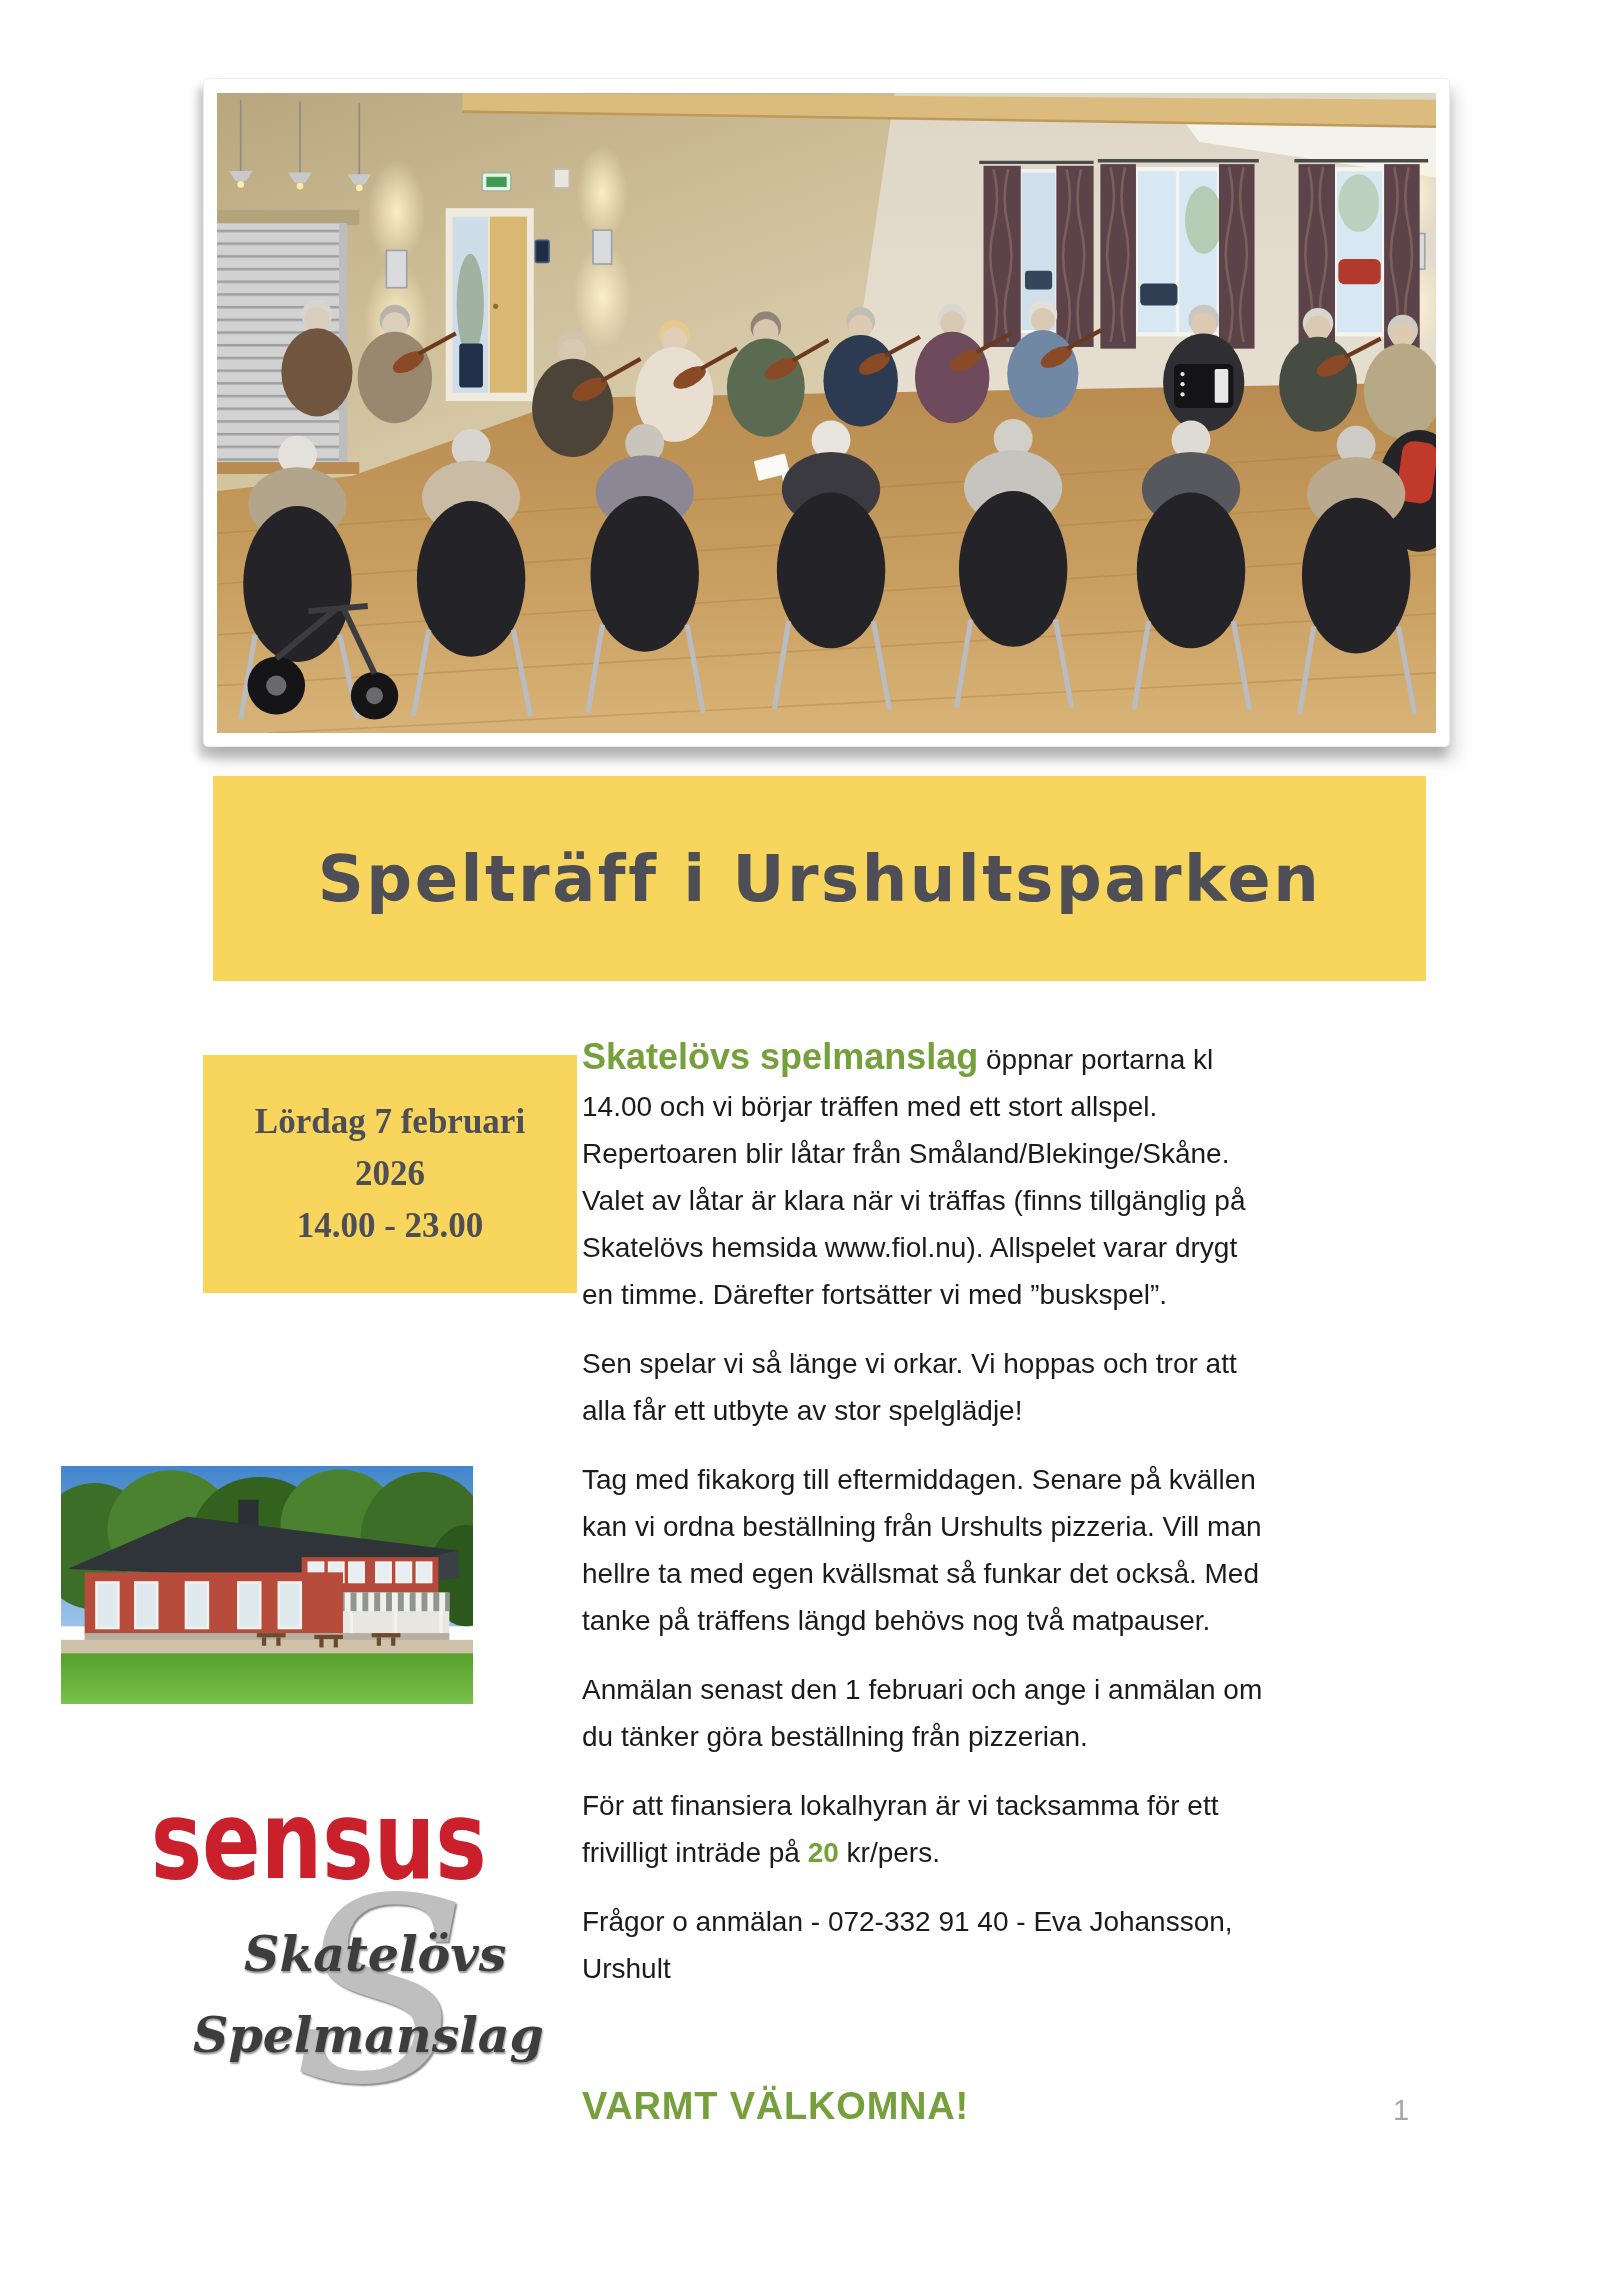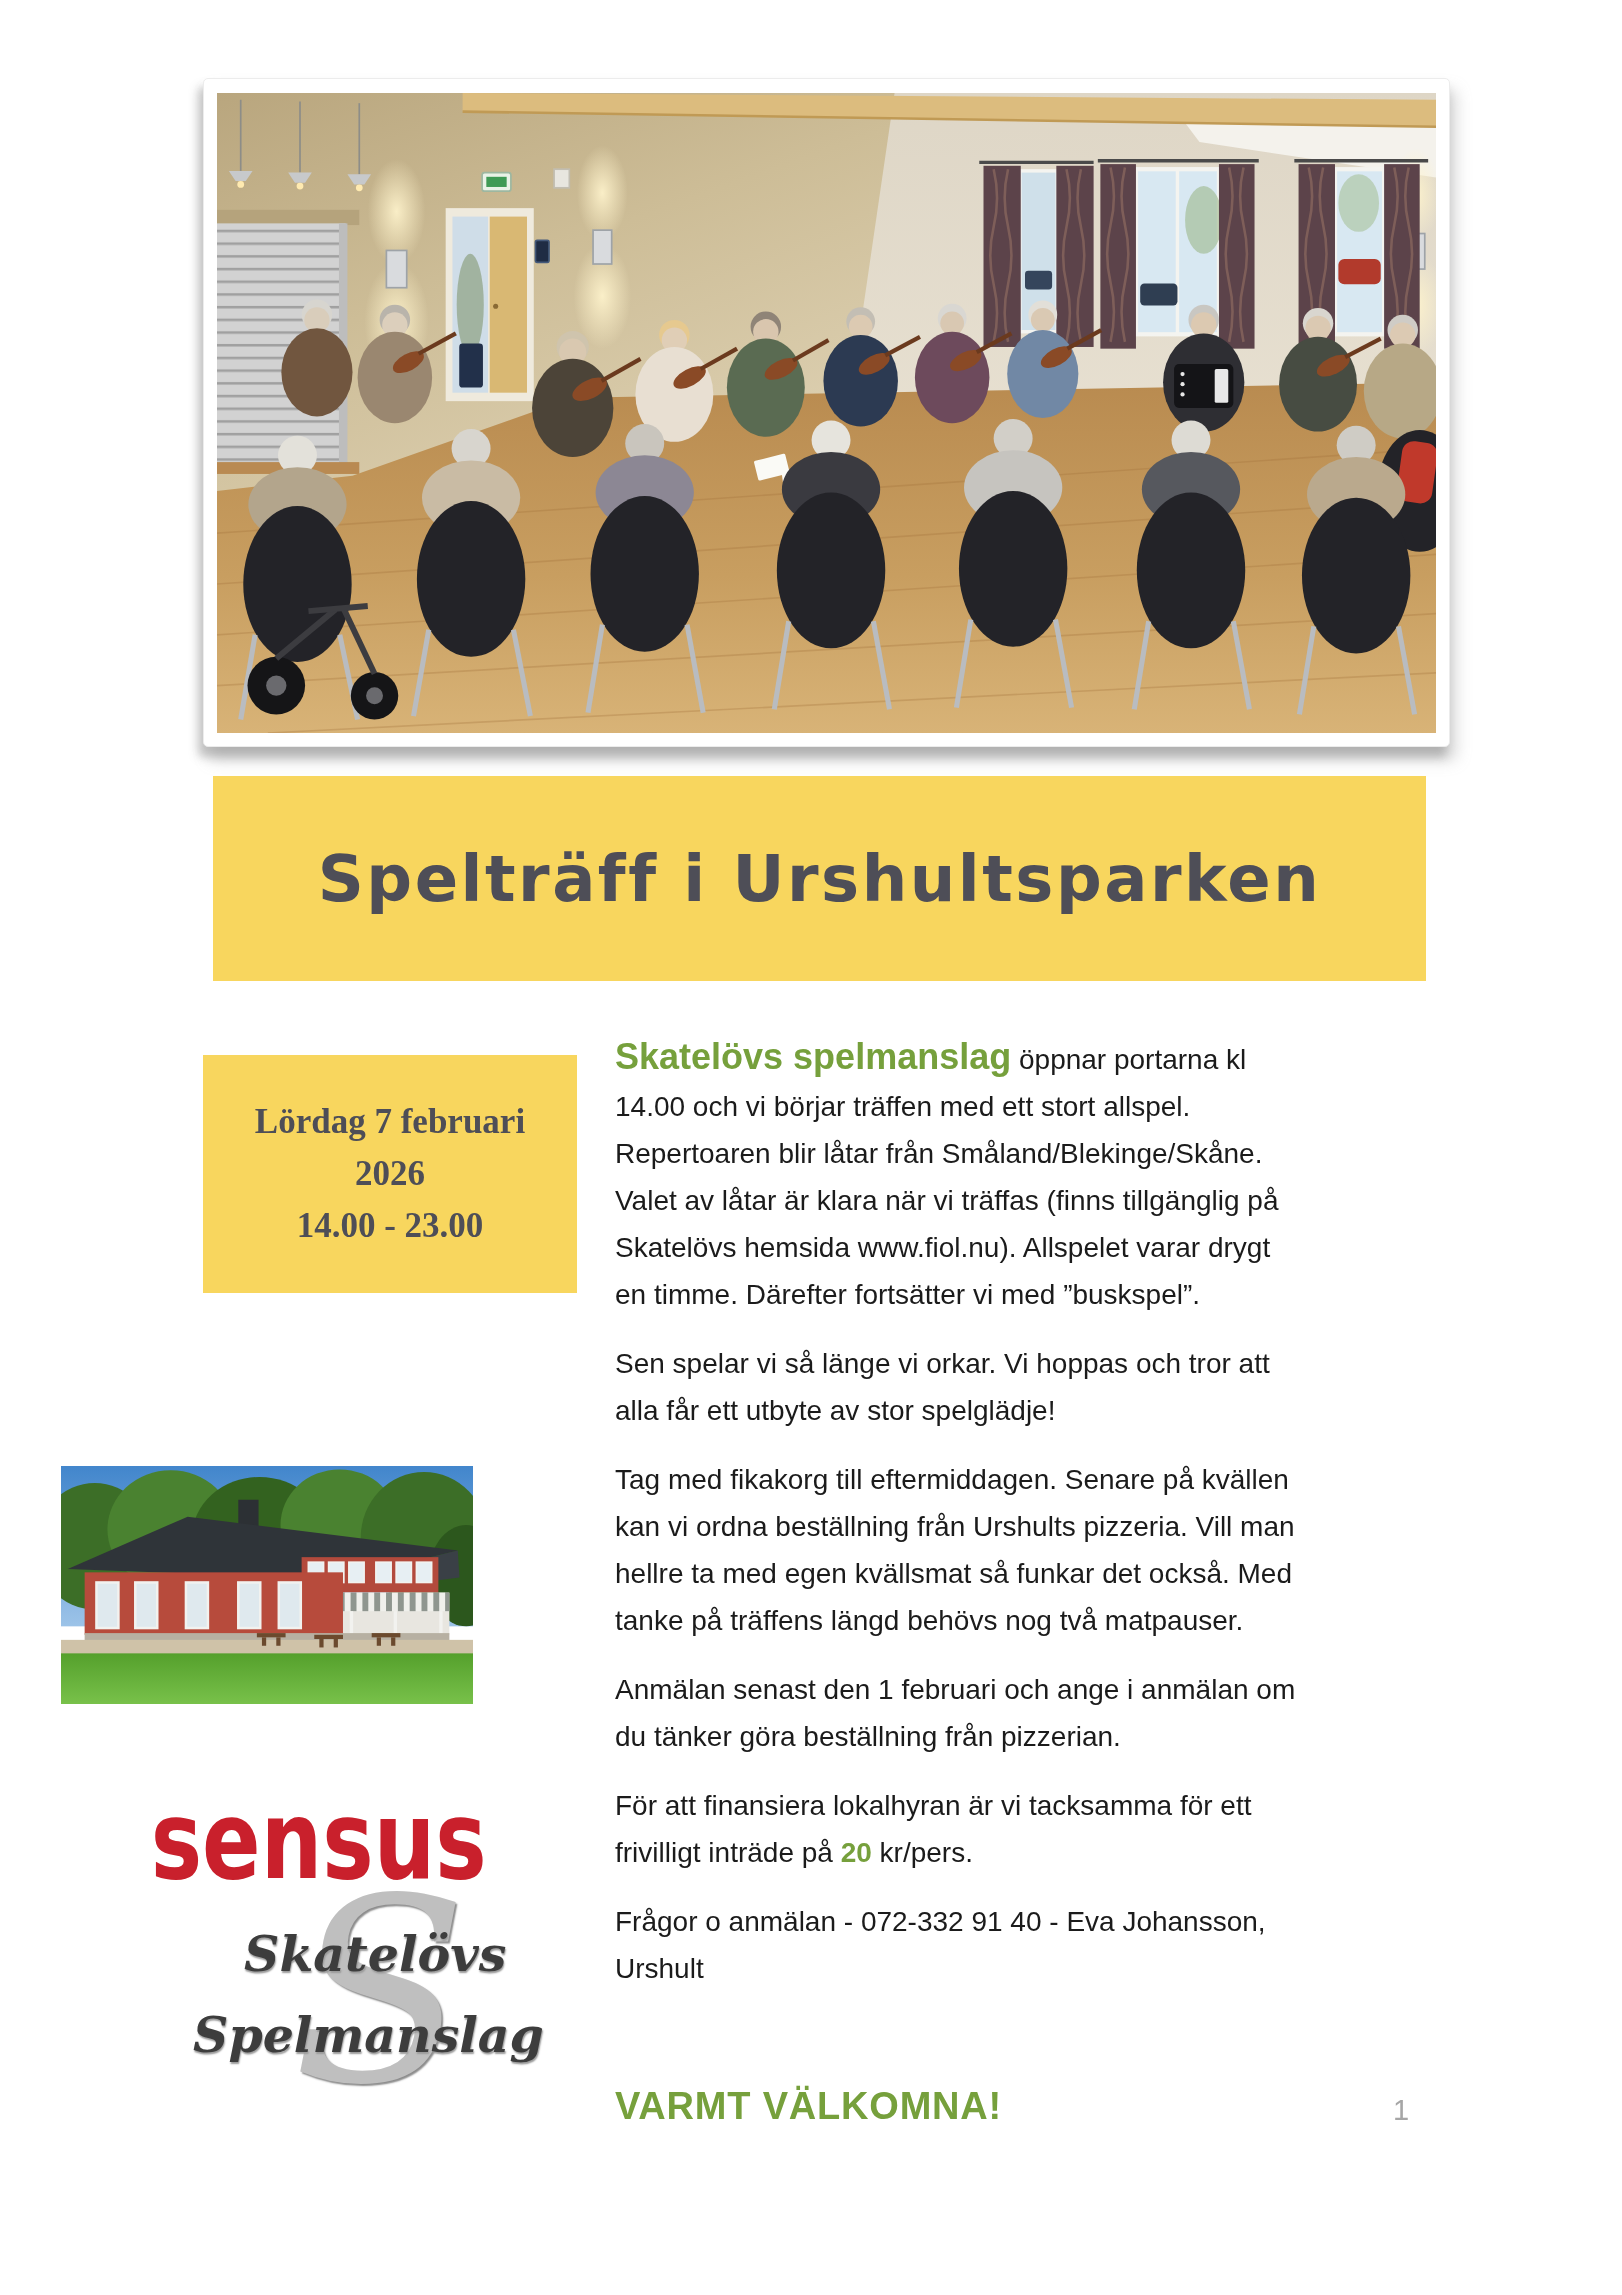--- a/index.html
+++ b/index.html
@@ -40,21 +40,21 @@
   .date-box{
     position:absolute;left:203px;top:1055px;width:374px;height:238px;
     background:var(--banner_yellow);
     display:flex;align-items:center;justify-content:center;text-align:center;
   }
   .date-box .date-lines{
     font-family:Liberation Serif, serif;font-size:35px;font-weight:bold;
     color:var(--heading_gray);line-height:52px;white-space:pre-line;
   }
   
-  .body-col{position:absolute;left:615px;top:1033px;width:849px;}
+  .body-col{position:absolute;left:582px;top:1033px;width:849px;}
   .body-col p{font-size:28px;line-height:47px;margin:0 0 22px 0;white-space:pre-line;}
   .body-col .green-heading{
     color:var(--accent_green);font-weight:bold;font-size:36px;white-space:normal;
   }
   .body-col .green-price{color:var(--accent_green);font-weight:bold;}
   .closing{
     margin-top:93px;font-size:38px;font-weight:bold;color:var(--accent_green);
     letter-spacing:0.8px;
   }
   

